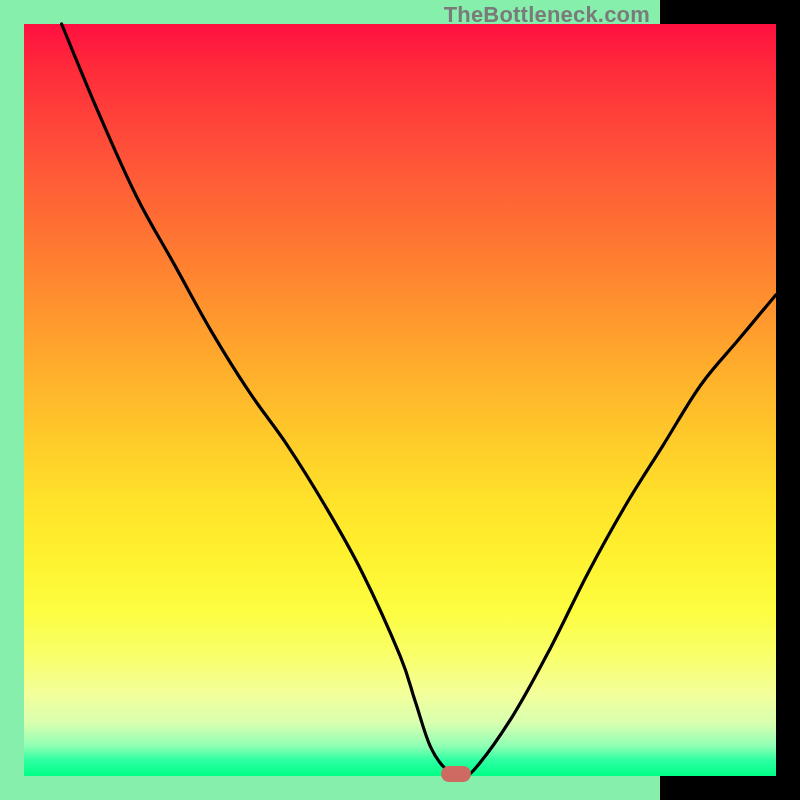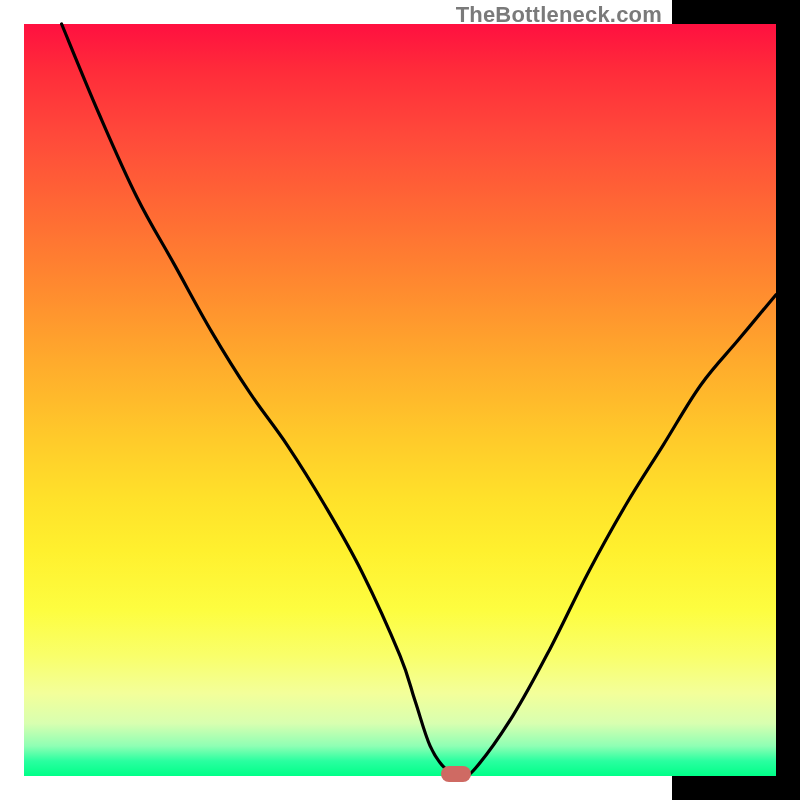--- a/index.html
+++ b/index.html
@@ -10,22 +10,21 @@
     background: #000;
     overflow: hidden;
     font-family: Arial, Helvetica, sans-serif;
   }
   .frame {
     position: absolute;
     left: 0;
     top: 0;
     width: 660px;
     height: 800px;
-    background: #ffffff;
-    padding-left: 12px;
+    background: #86efac;
   }
   .plot {
     position: absolute;
     left: 24px;
     top: 24px;
     width: 752px;
     height: 752px;
     
     background: linear-gradient(to bottom,
       #ff1040 0%,

